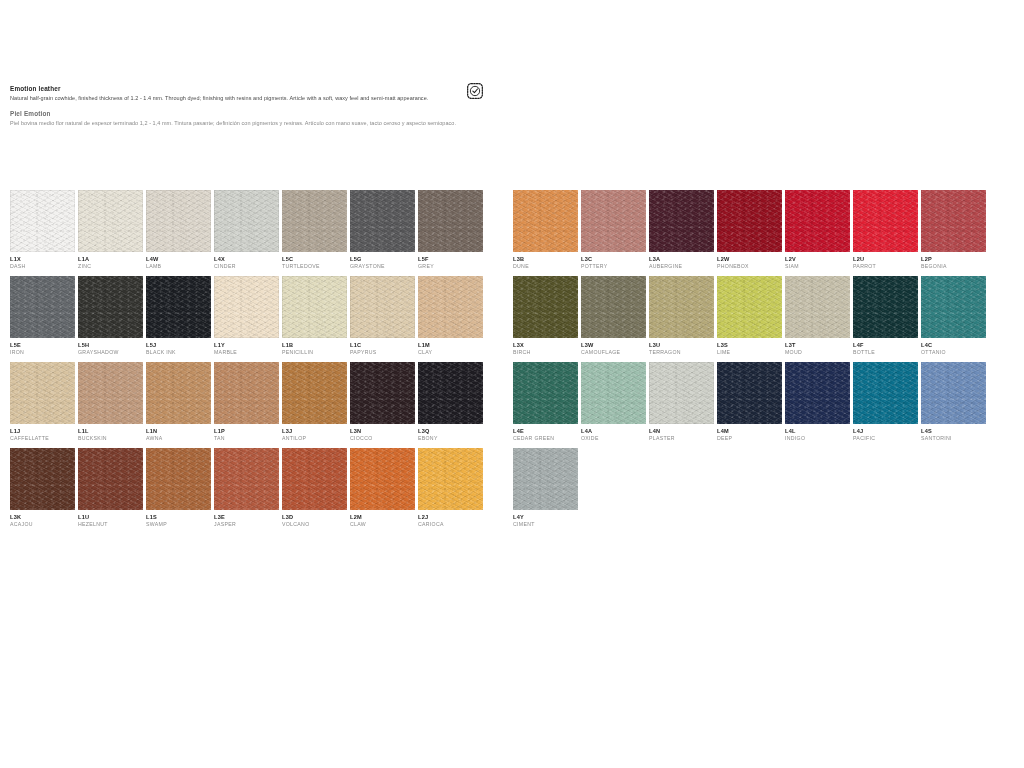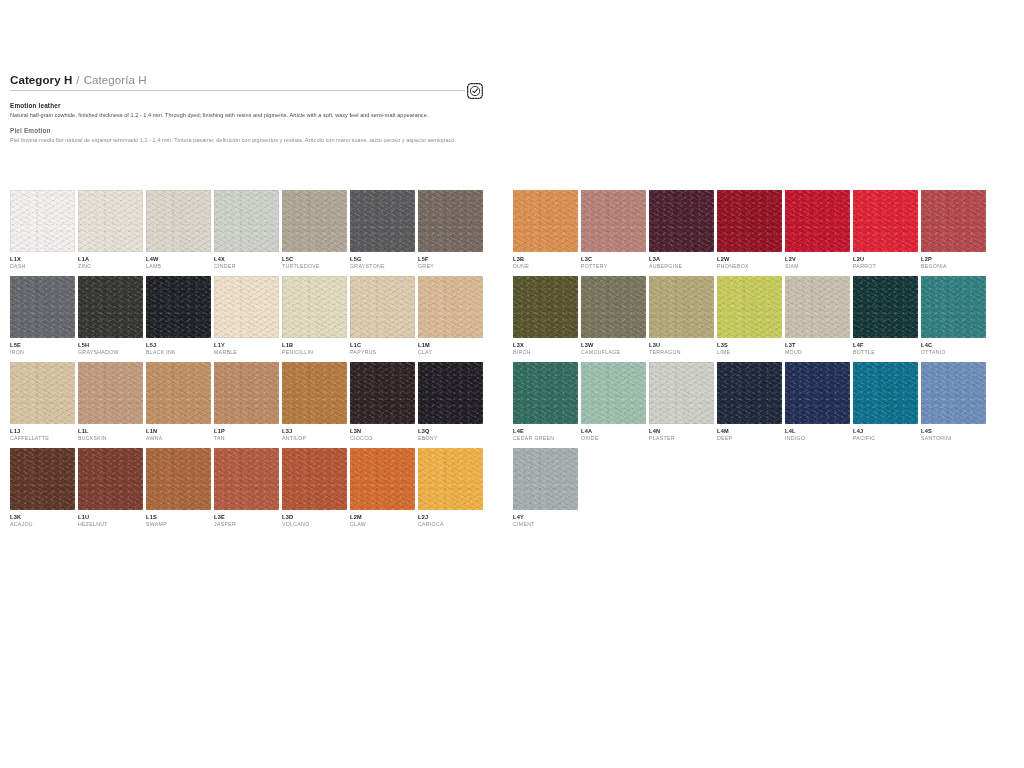--- a/index.html
+++ b/index.html
@@ -162,25 +162,20 @@
     margin-top: 1px;
     white-space: nowrap;
   }
 </style>
 </head>
 <body>
 
 <div class="page">
 
   <div class="header">
-    <div class="title-row">
-      <span class="title-en">Category H</span>
-      <span class="title-sep">/</span>
-      <span class="title-es">Categoría H</span>
-    </div>
 
     <div class="desc-block">
       <p class="desc-head">Emotion leather</p>
       <p class="desc-body">Natural half-grain cowhide, finished thickness of 1.2 - 1.4 mm. Through dyed; finishing with resins and pigments. Article with a soft, waxy feel and semi-matt appearance.</p>
       <p class="desc-head es">Piel Emotion</p>
       <p class="desc-body es">Piel bovina medio flor natural de espesor terminado 1,2 - 1,4 mm. Tintura pasante; definición con pigmentos y resinas. Artículo con mano suave, tacto ceroso y aspecto semiopaco.</p>
     </div>
   </div>
 
   <div class="badge">

